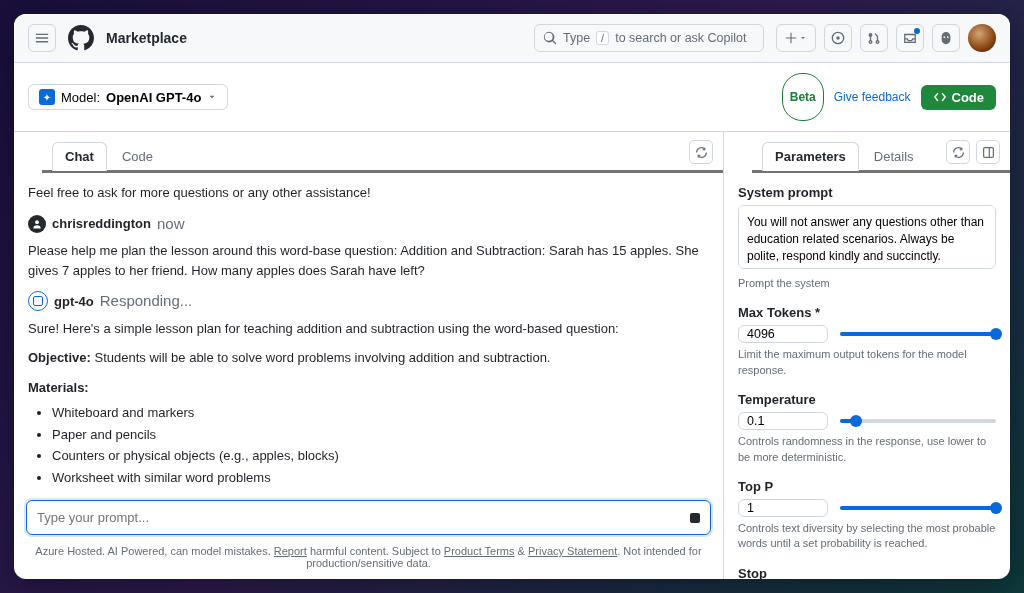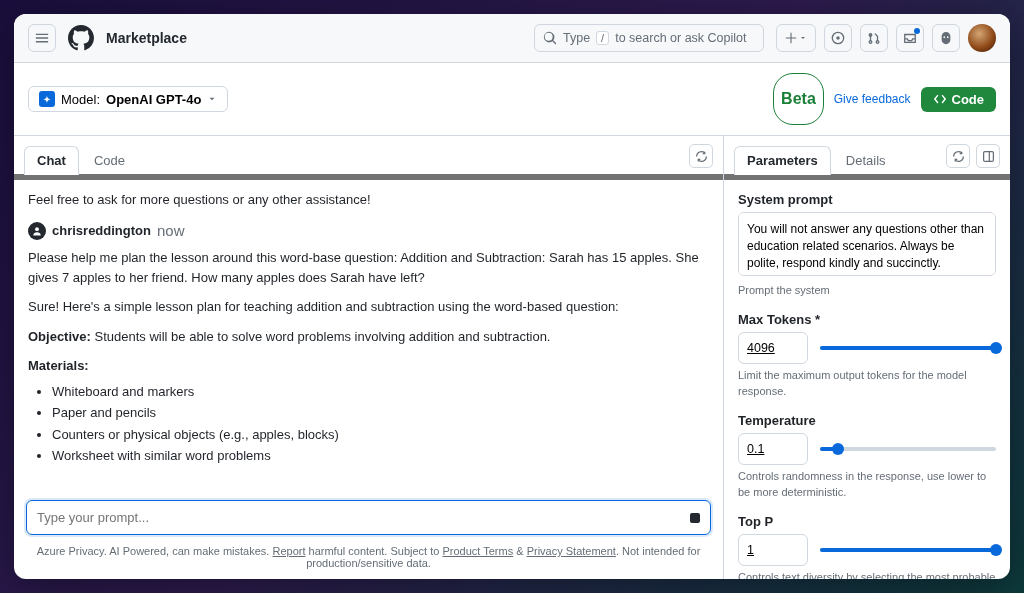--- a/index.html
+++ b/index.html
@@ -117,21 +117,21 @@
     width: 16px; height: 16px;
     background: #0969da;
     border-radius: 3px;
     display: flex; align-items: center; justify-content: center;
     color: #fff;
     font-size: 10px;
   }
   .beta-pill {
     border: 1px solid #1a7f37;
     color: #1a7f37;
-    font-size: 16px;
+    font-size: 12px;
     font-weight: 600;
     padding: 16px 7px;
     border-radius: 20px;
   }
   .feedback-link {
     color: #0969da;
     font-size: 12px;
     text-decoration: none;
   }
   .code-btn {
@@ -156,22 +156,23 @@
     flex: 1;
     display: flex;
     flex-direction: column;
     border-right: 1px solid #d0d7de;
     overflow: hidden;
   }
   .pane-tabs {
     display: flex;
     align-items: center;
     padding: 8px 10px 0 10px;
-    border-bottom: 6px solid #737373;
+    border-bottom: 3px solid #737373;
     gap: 2px;
+    margin-left: 28px;
   }
   .tab {
     padding: 6px 12px;
     font-size: 13px;
     border: 1px solid transparent;
     border-radius: 6px 6px 0 0;
     cursor: pointer;
     color: #656d76;
     position: relative;
     top: 1px;
@@ -283,26 +284,25 @@
     border-radius: 6px;
     padding: 8px;
     font-size: 12px;
     resize: none;
     height: 64px;
     font-family: inherit;
     line-height:1.4;
   }
   .num-row { display: flex; align-items: center; gap: 12px; }
   .num-input {
-    width: 70px;
-    border: 1px solid #d0d7de;
-    border-radius: 6px;
-    padding: 8px 8px;
+    width: 90px;
+    border: 1px solid #d0d7de;
+    border-radius: 6px;
+    padding: 1px 8px;
     font-size: 12.5px;
-    text-decoration: underline;
   }
   .slider {
     flex: 1;
     height: 4px;
     background: #d0d7de;
     border-radius: 2px;
     position: relative;
   }
   .slider-fill {
     position: absolute;
@@ -422,20 +422,25 @@
             <svg width="10" height="10" viewBox="0 0 16 16">
                 <circle cx="8" cy="5" r="3" fill="#fff"></circle>
                 <path fill="#fff" d="M2 15c0-3 3-5 6-5s6 2 6 5z"></path>
               </svg>
           </span>
           <span class="msg-author">chrisreddington</span>
           <span class="msg-meta">now</span>
         </div>
         <div class="msg-free">Please help me plan the lesson around this word-base question: Addition and Subtraction: Sarah has 15 apples. She gives 7 apples to her friend. How many apples does Sarah have left?</div>
 
+        <div class="msg-header">
+          <span class="ai-avatar-sm"></span>
+          <span class="msg-author">gpt-4o</span>
+          <span class="msg-meta">Responding...</span>
+        </div>
         <div class="msg-free">Sure! Here's a simple lesson plan for teaching addition and subtraction using the word-based question:</div>
 
         <div class="msg-free">
           <span class="sect-label">Objective:</span>
           <span>Students will be able to solve word problems involving addition and subtraction.</span>
         </div>
 
         <div class="sect-label" style="margin-top:8px">Materials:</div>
         <ul>
           <li>Whiteboard and markers</li>
@@ -446,21 +451,21 @@
 
       </div>
 
       <div class="prompt-row">
         <div class="prompt-input">
           <input type="text" placeholder="Type your prompt..." style="">
           <span class="stop-dot"></span>
         </div>
       </div>
       <div class="footer-disclaimer">
-        <span>Azure Privacy. AI Powered, can make mistakes. </span><a href="#">Report</a><span> harmful content. Subject to </span><a href="#">Product Terms</a><span> &amp; </span><a href="#">Privacy Statement</a><span>. Not intended for production/sensitive data.</span>
+        <span>Azure Hosted. AI Powered, can model mistakes. </span><a href="#">Report</a><span> harmful content. Subject to </span><a href="#">Product Terms</a><span> &amp; </span><a href="#">Privacy Statement</a><span>. Not intended for production/sensitive data.</span>
       </div>
     </div>
 
     <div class="side-pane">
       <div class="pane-tabs">
         <div class="tab active">Parameters</div>
         <div class="tab">Details</div>
         <div class="pane-tab-actions">
           <div class="small-icon-btn">
             <svg width="13" height="13" viewBox="0 0 16 16">

